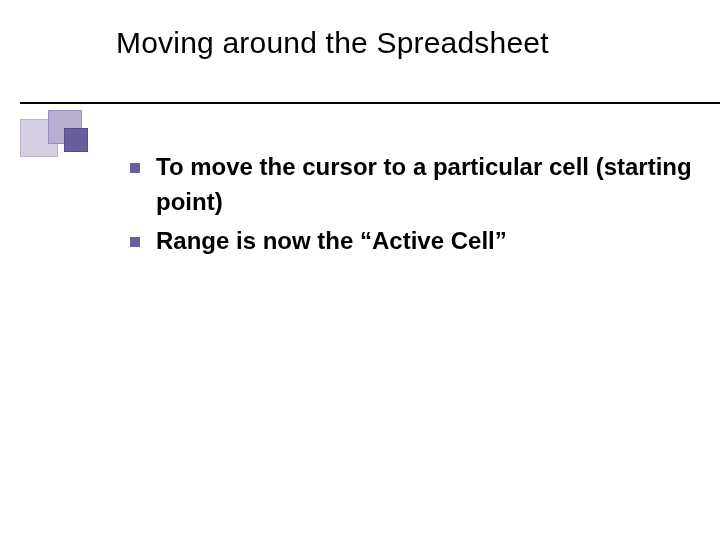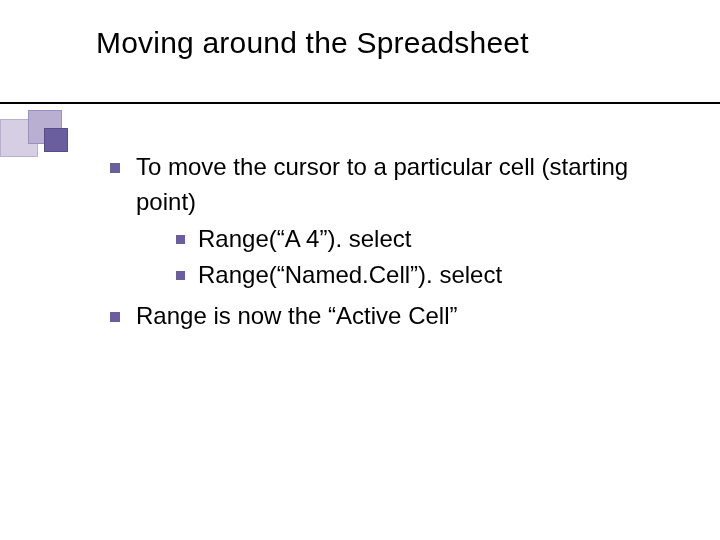--- a/index.html
+++ b/index.html
@@ -10,20 +10,21 @@
     background: #ffffff;
     font-family: Verdana, Geneva, sans-serif;
     color: #000;
     overflow: hidden;
   }
   .slide {
     position: relative;
     width: 628px;
     height: 540px;
     box-sizing: border-box;
+    margin-left: 20px;
   }
   .title {
     position: absolute;
     left: 96px;
     top: 26px;
     font-size: 30px;
     font-weight: 400;
     letter-spacing: 0.2px;
   }
   .hr-line {
@@ -81,20 +82,21 @@
   }
   ul.lvl1 {
     list-style: none;
     margin: 0;
     padding: 0;
   }
   ul.lvl1 > li {
     position: relative;
     padding-left: 32px;
     margin-bottom: 4px;
+    font-weight: bold;
   }
   ul.lvl1 > li::before {
     content: "";
     position: absolute;
     left: 6px;
     top: 13px;
     width: 10px;
     height: 10px;
     background: #6a5e9e;
   }
@@ -130,28 +132,20 @@
   <div class="deco">
     <div class="sq sq-back"></div>
     <div class="sq sq-mid"></div>
     <div class="sq sq-front"></div>
   </div>
 
   <div class="body">
     <ul class="lvl1">
       <li>
         <span>To move the cursor to a particular cell (starting point)</span>
-        <ul class="lvl2">
-          <li>
-            <span>Range(“A 4”). select</span>
-          </li>
-          <li>
-            <span>Range(“Named.Cell”). select</span>
-          </li>
-        </ul>
       </li>
       <li>
         <span>Range is now the “Active Cell”</span>
       </li>
     </ul>
   </div>
 
 </div>
 
 </body></html>

